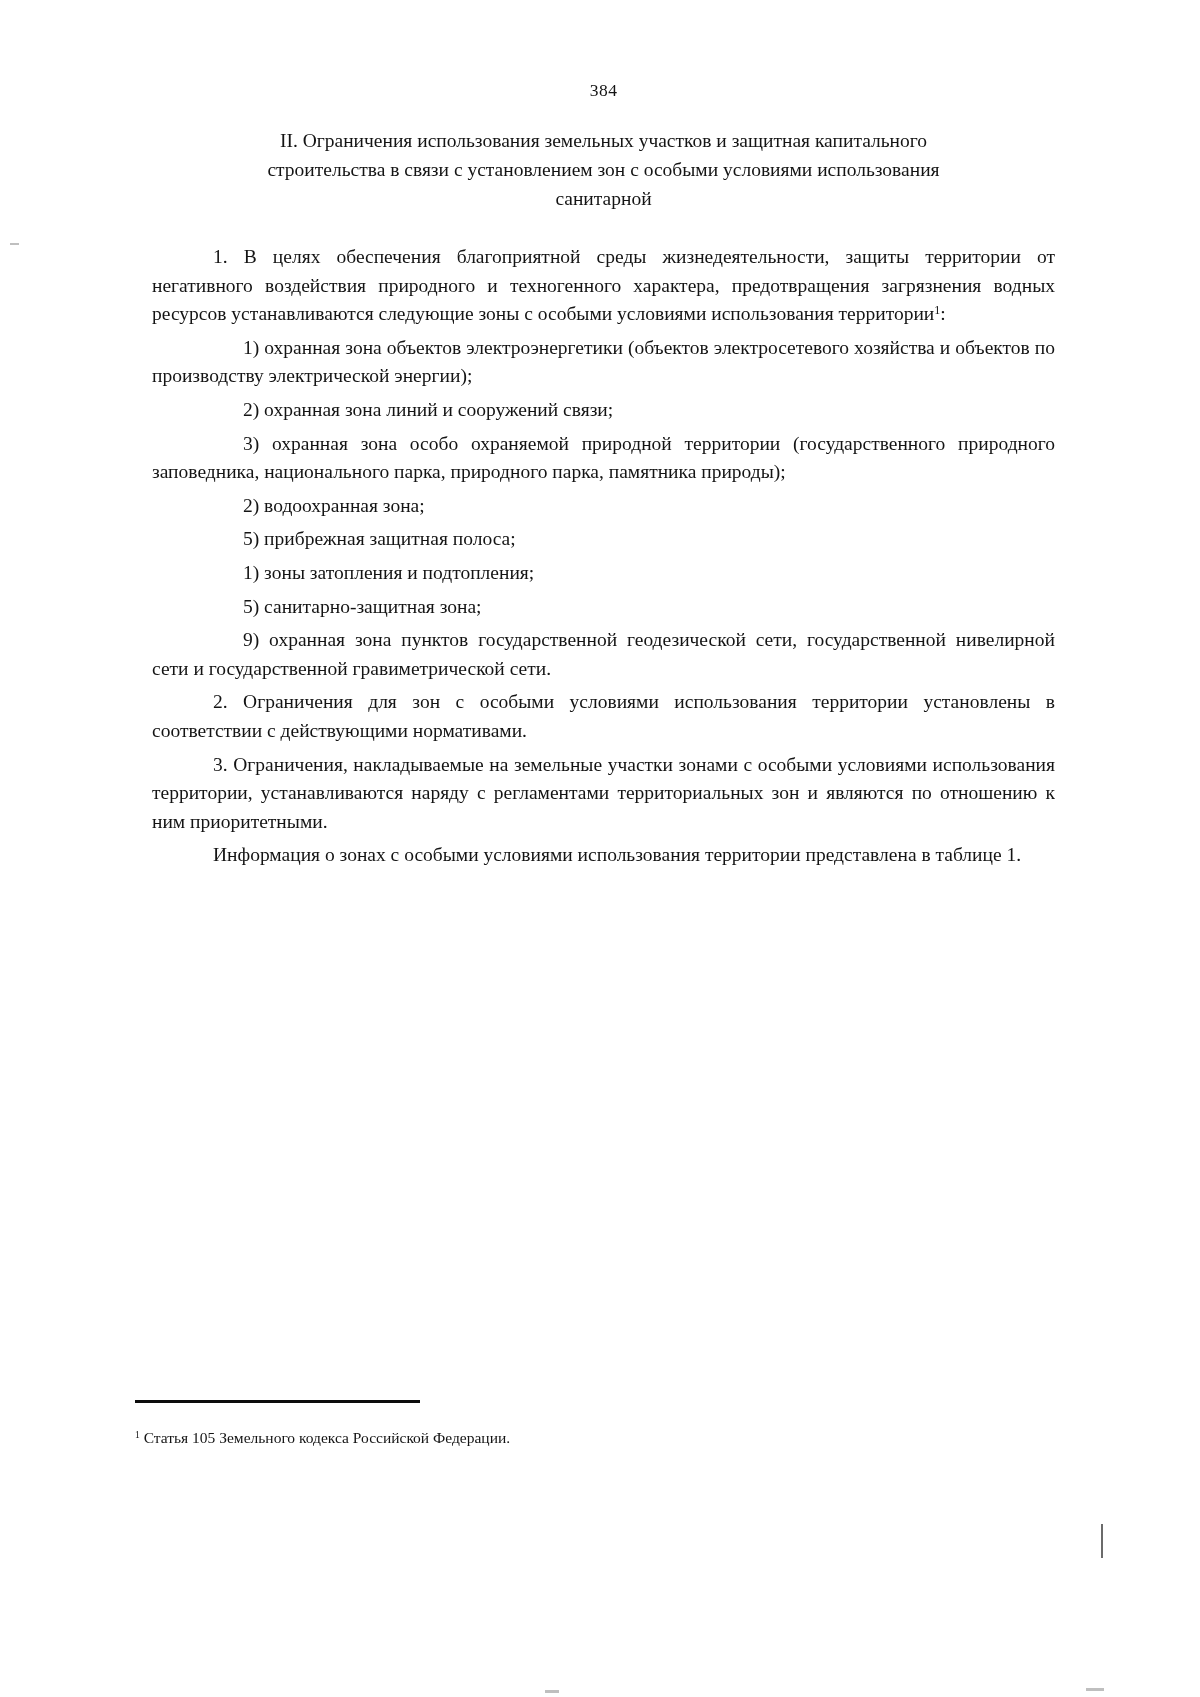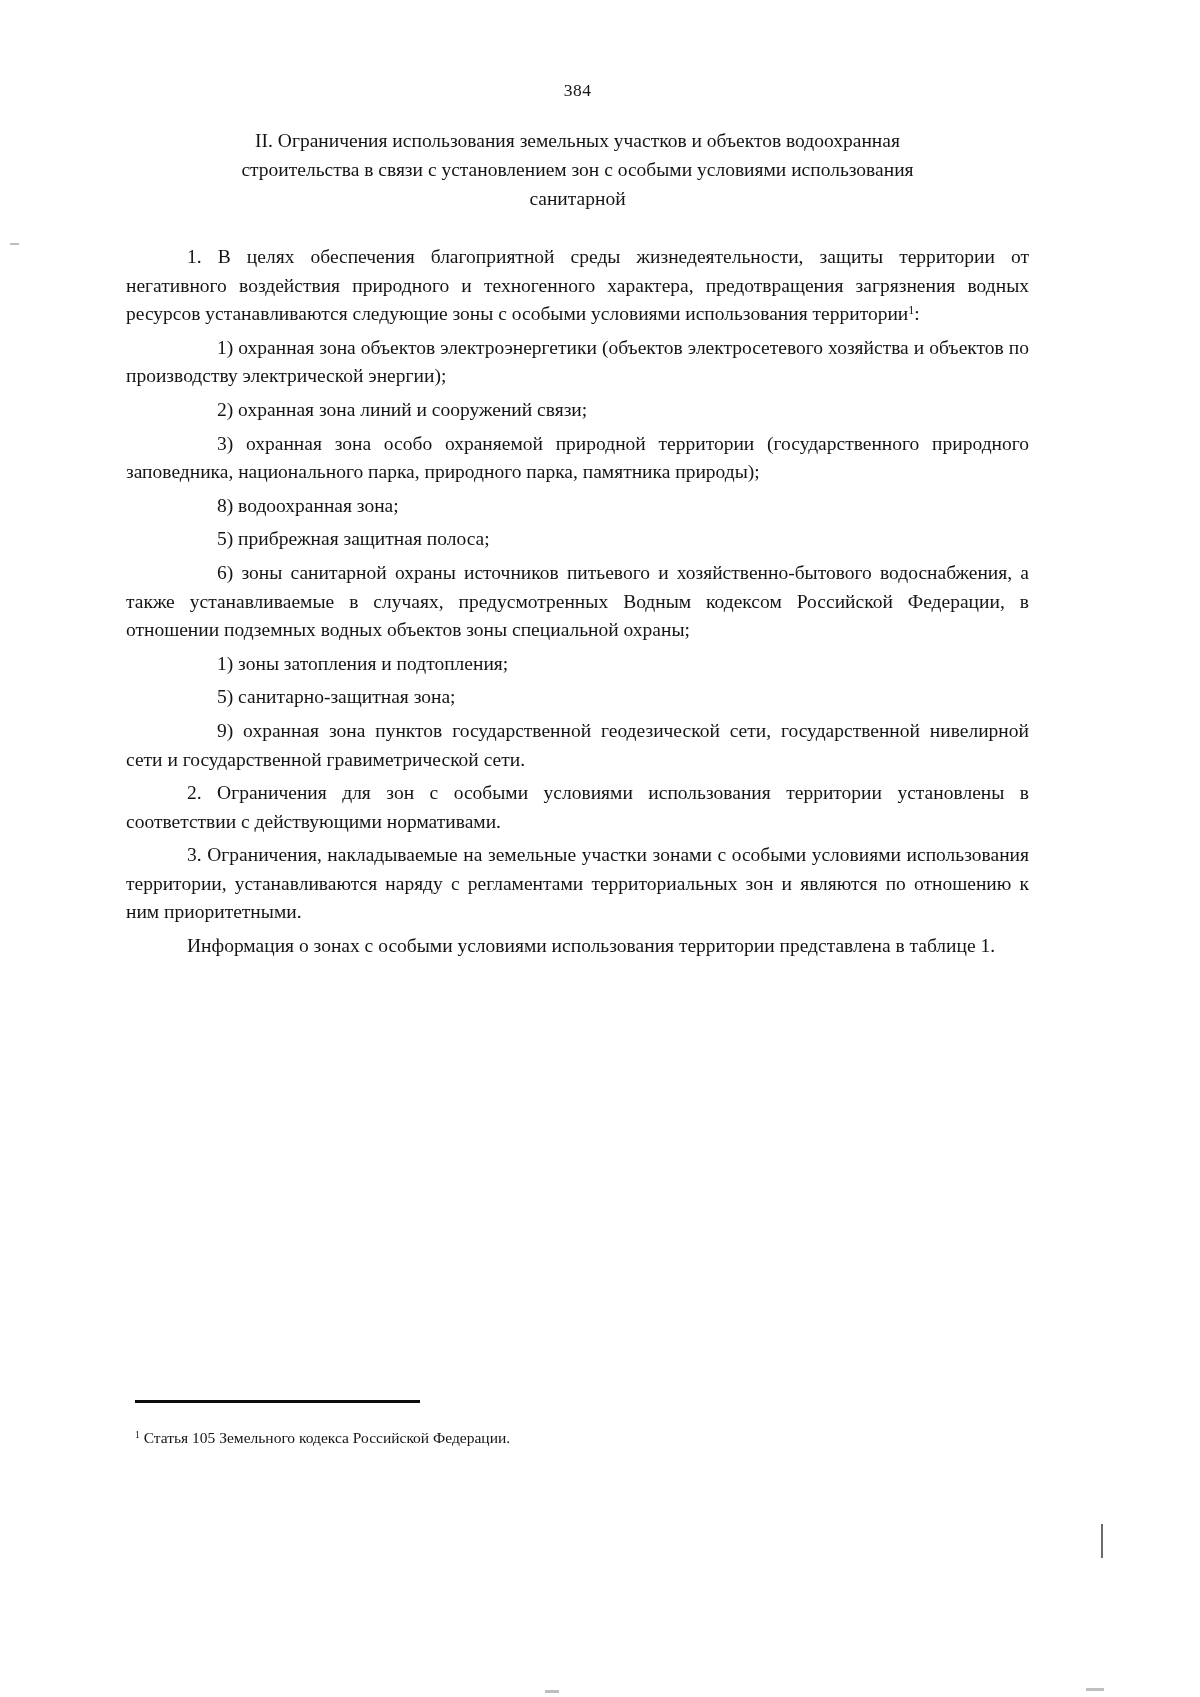--- a/index.html
+++ b/index.html
@@ -11,21 +11,21 @@
     position: relative;
     width: 1200px;
     height: 1697px;
     background: #ffffff;
     font-family: "Liberation Serif", "DejaVu Serif", serif;
     color: #141414;
     overflow: hidden;
   }
   .content {
     position: absolute;
-    left: 121px;
+    left: 147px;
     top: 80px;
     width: 913px;
   }
   .page-number {
     text-align: center;
     font-size: 17.5px;
     line-height: 20px;
     letter-spacing: 0.5px;
   }
   .doc-title {
@@ -87,33 +87,32 @@
 </style>
 </head>
 <body>
 
 <div class="page">
 
   <div class="content">
     <div class="page-number">384</div>
 
     <div class="doc-title">
-        <div>II. Ограничения использования земельных участков и объектов водоохранная</div>
+        <div>II. Ограничения использования земельных участков и защитная капитального</div>
         <div>строительства в связи с установлением зон с особыми условиями использования</div>
         <div>санитарной</div>
       </div>
 
     <div class="doc-body">
         <p class="para"><span>1. В целях обеспечения благоприятной среды жизнедеятельности, защиты территории от негативного воздействия природного и техногенного характера, предотвращения загрязнения водных ресурсов устанавливаются следующие зоны с особыми условиями использования территории</span><sup class="fn-mark">1</sup><span>:</span></p>
         <p class="para list-item"><span>1) охранная зона объектов электроэнергетики (объектов электросетевого хозяйства и объектов по производству электрической энергии);</span></p>
         <p class="para list-item"><span>2) охранная зона линий и сооружений связи;</span></p>
         <p class="para list-item"><span>3) охранная зона особо охраняемой природной территории (государственного природного заповедника, национального парка, природного парка, памятника природы);</span></p>
-        <p class="para list-item"><span>8) водоохранная зона;</span></p>
+        <p class="para list-item"><span>2) водоохранная зона;</span></p>
         <p class="para list-item"><span>5) прибрежная защитная полоса;</span></p>
-        <p class="para list-item"><span>6) зоны санитарной охраны источников питьевого и хозяйственно-бытового водоснабжения, а также устанавливаемые в случаях, предусмотренных Водным кодексом Российской Федерации, в отношении подземных водных объектов зоны специальной охраны;</span></p>
         <p class="para list-item"><span>1) зоны затопления и подтопления;</span></p>
         <p class="para list-item"><span>5) санитарно-защитная зона;</span></p>
         <p class="para list-item"><span>9) охранная зона пунктов государственной геодезической сети, государственной нивелирной сети и государственной гравиметрической сети.</span></p>
         <p class="para"><span>2. Ограничения для зон с особыми условиями использования территории установлены в соответствии с действующими нормативами.</span></p>
         <p class="para"><span>3. Ограничения, накладываемые на земельные участки зонами с особыми условиями использования территории, устанавливаются наряду с регламентами территориальных зон и являются по отношению к ним приоритетными.</span></p>
         <p class="para"><span>Информация о зонах с особыми условиями использования территории представлена в таблице 1.</span></p>
       </div>
   </div>
 
   <div class="footnote">

